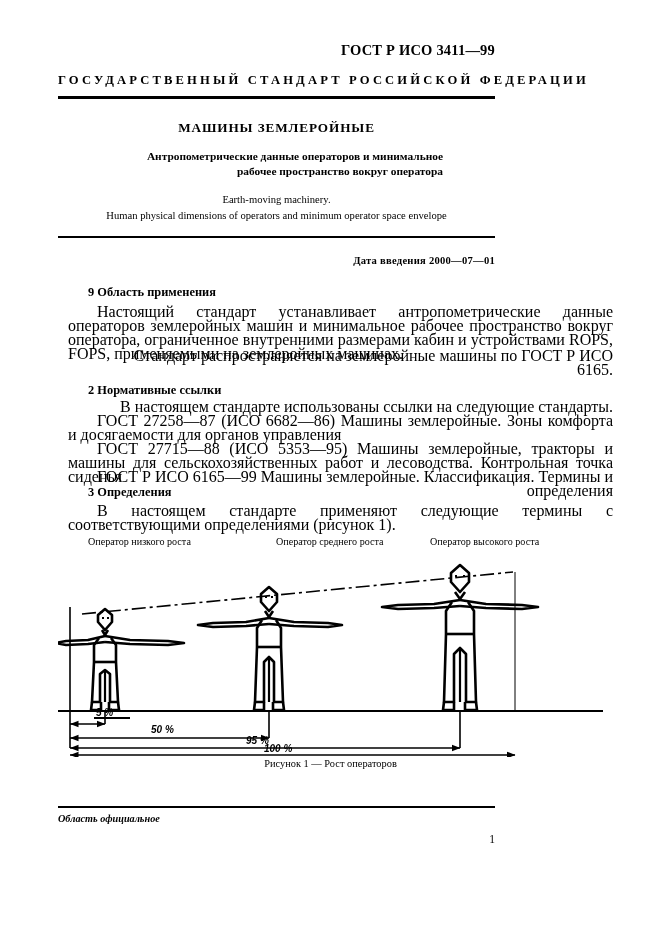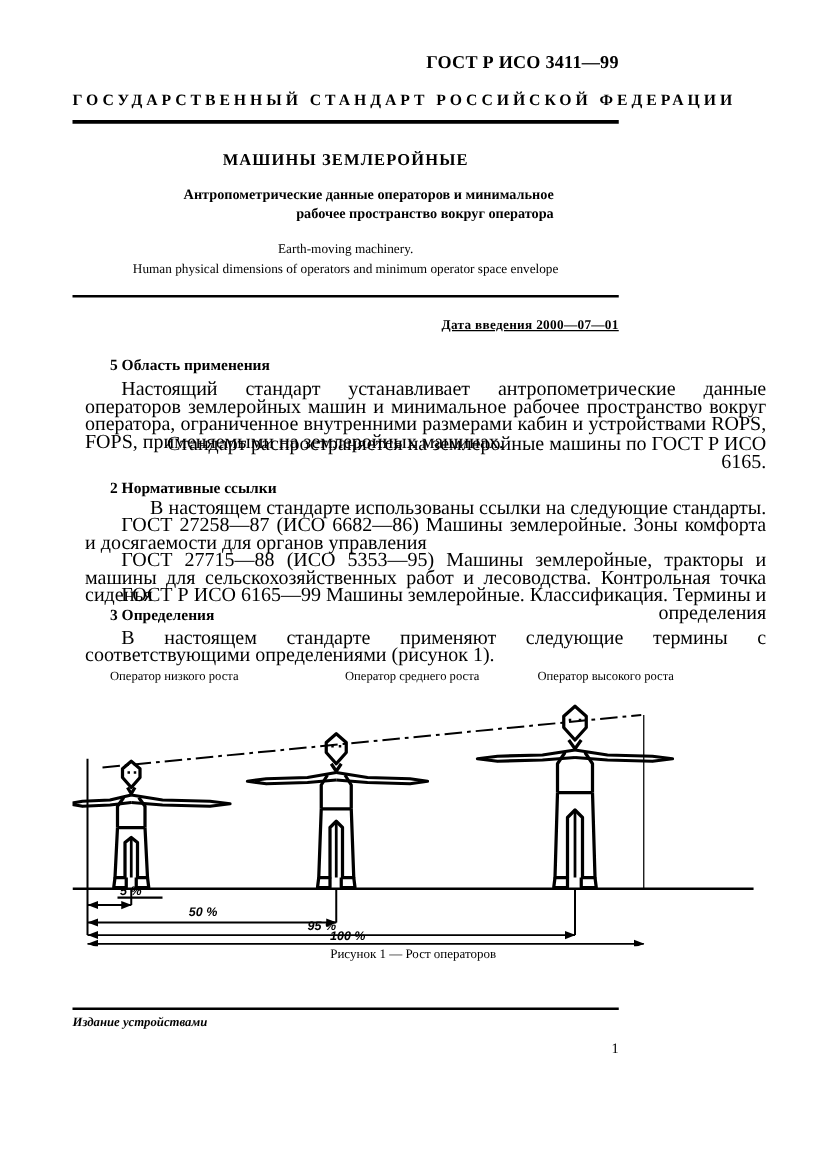--- a/index.html
+++ b/index.html
@@ -93,21 +93,20 @@
 
   
   .intro-date {
     position: absolute;
     right: 58px;
     top: 255px;
     font-size: 10.6px;
     font-weight: bold;
     white-space: nowrap;
     letter-spacing: 0.25px;
-    text-decoration: underline;
   }
 
   
   .section-head {
     position: absolute;
     left: 88px;
     font-size: 12.4px;
     font-weight: bold;
     white-space: nowrap;
   }
@@ -201,21 +200,21 @@
 
   <div class="title-en">
     <div>Earth-moving machinery.</div>
     <div>Human physical dimensions of operators and minimum operator space envelope</div>
   </div>
 
   <div class="rule-thin rule-mid"></div>
 
   <div class="intro-date">Дата введения 2000—07—01</div>
 
-  <div class="section-head sec1-head">5  Область применения</div>
+  <div class="section-head sec1-head">9  Область применения</div>
 
   <div class="para indent p1">Настоящий стандарт устанавливает антропометрические данные операторов землеройных машин и минимальное рабочее пространство вокруг оператора, ограниченное внутренними размерами кабин и устройствами ROPS, FOPS, применяемыми на землеройных машинах.</div>
 
   <div class="para indent nojust p2">Стандарт распространяется на землеройные машины по ГОСТ Р ИСО 6165.</div>
 
 
   <div class="section-head sec2-head">2  Нормативные ссылки</div>
 
   <div class="para indent nojust p4">В настоящем стандарте использованы ссылки на следующие стандарты.</div>
 
@@ -331,17 +330,17 @@
         <text x="206" y="200" font-family="Liberation Sans, sans-serif" font-size="10" font-weight="bold" font-style="italic" fill="#000">100 %</text>
       </g>
 
     </svg>
 
     <div class="fig-caption">Рисунок 1 — Рост операторов</div>
   </div>
 
   <div class="rule-thin rule-footer"></div>
 
-  <div class="footer-note">Издание устройствами</div>
+  <div class="footer-note">Область официальное</div>
 
   <div class="page-num">1</div>
 
 </div>
 
 </body></html>

